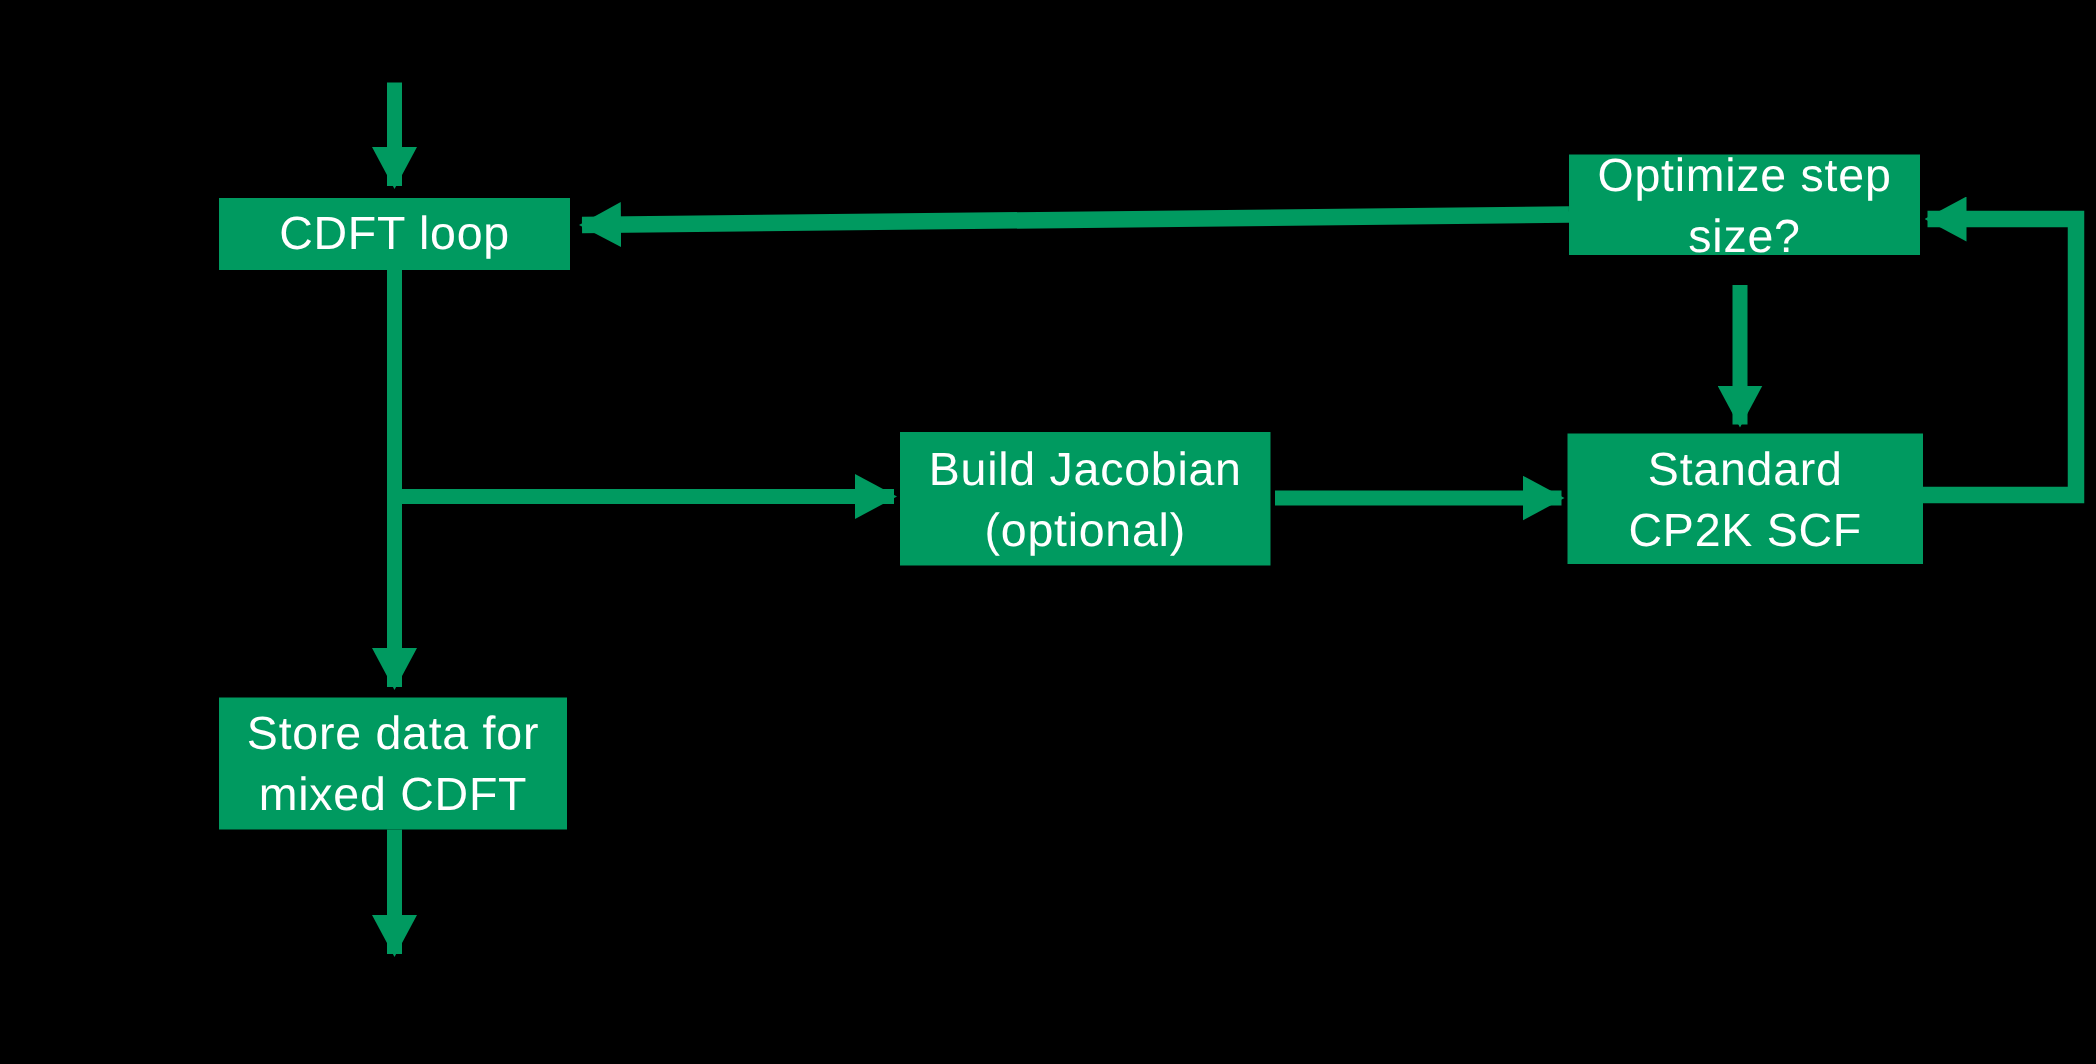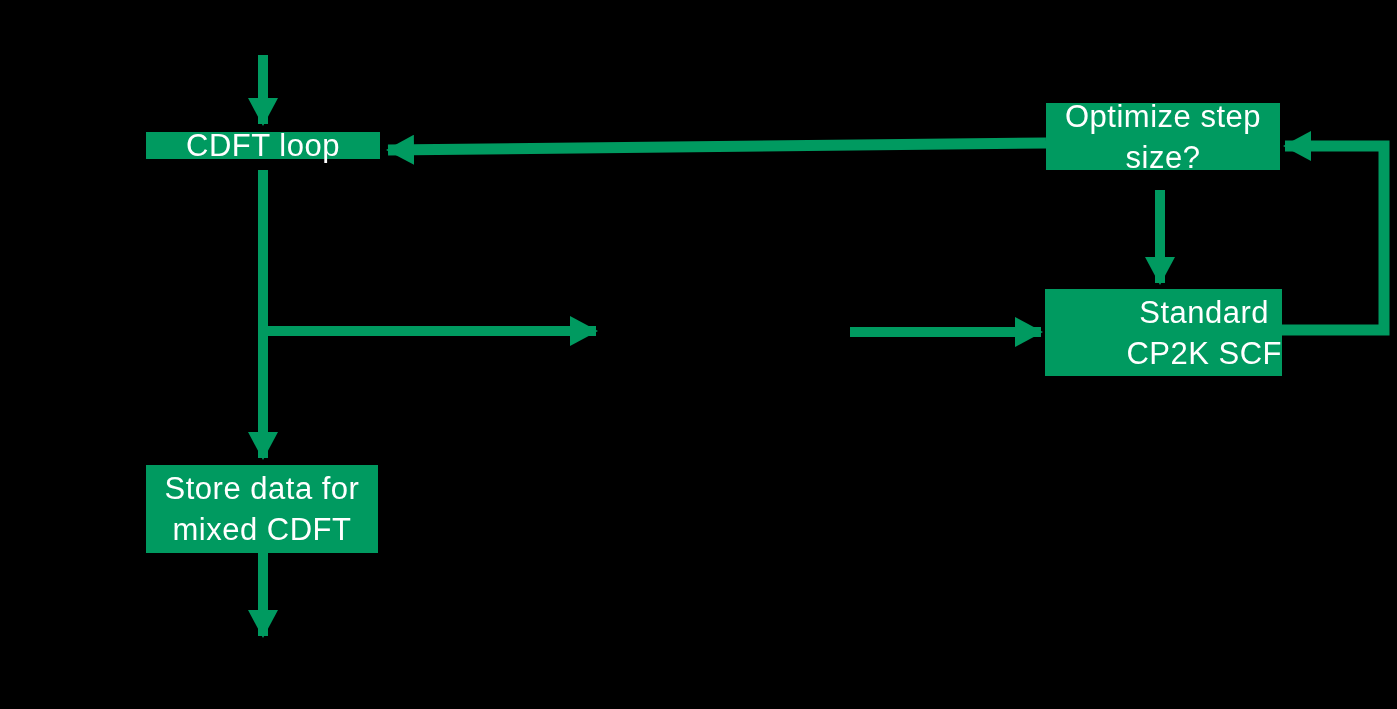--- a/index.html
+++ b/index.html
@@ -27,24 +27,24 @@
     display:flex;
     align-items:center;
     justify-content:center;
     text-align:center;
     font-size:31px;
     line-height:41px;
     white-space:pre-line;
     letter-spacing:0.5px;
   }
   .node.single{line-height:38px;}
-  #node-cdft-loop      {left:146px; top:132px; width:234px; height:27px;}
+  #node-cdft-loop      {left:146px; top:132px; width:234px; height:48px;}
   #node-optimize-step  {left:1046px;top:103px; width:234px; height:67px;}
   #node-build-jacobian {left:600px; top:288px; width:247px; height:89px;}
-  #node-standard-scf   {left:1045px;top:289px; width:237px; height:87px;justify-content:flex-end;}
+  #node-standard-scf   {left:1045px;top:289px; width:237px; height:87px;}
   #node-store-data     {left:146px; top:465px; width:232px; height:88px;align-items:center;}
 </style>
 </head>
 <body>
 
 <div class="stage">
 
   <svg class="connectors" viewBox="0 0 1397 709" xmlns="http://www.w3.org/2000/svg">
     <defs>
       <marker id="ah" viewBox="0 0 28 30" markerUnits="userSpaceOnUse" markerWidth="28" markerHeight="30" refX="26" refY="15" orient="auto">
@@ -71,20 +71,24 @@
 
   <div class="node single" id="node-cdft-loop">
     <span>CDFT loop</span>
   </div>
 
   <div class="node" id="node-optimize-step">
     <span>Optimize step
 size?</span>
   </div>
 
+  <div class="node" id="node-build-jacobian">
+    <span>Build Jacobian
+(optional)</span>
+  </div>
 
   <div class="node" id="node-standard-scf">
     <span>Standard
 CP2K SCF</span>
   </div>
 
   <div class="node" id="node-store-data">
     <span>Store data for
 mixed CDFT</span>
   </div>

